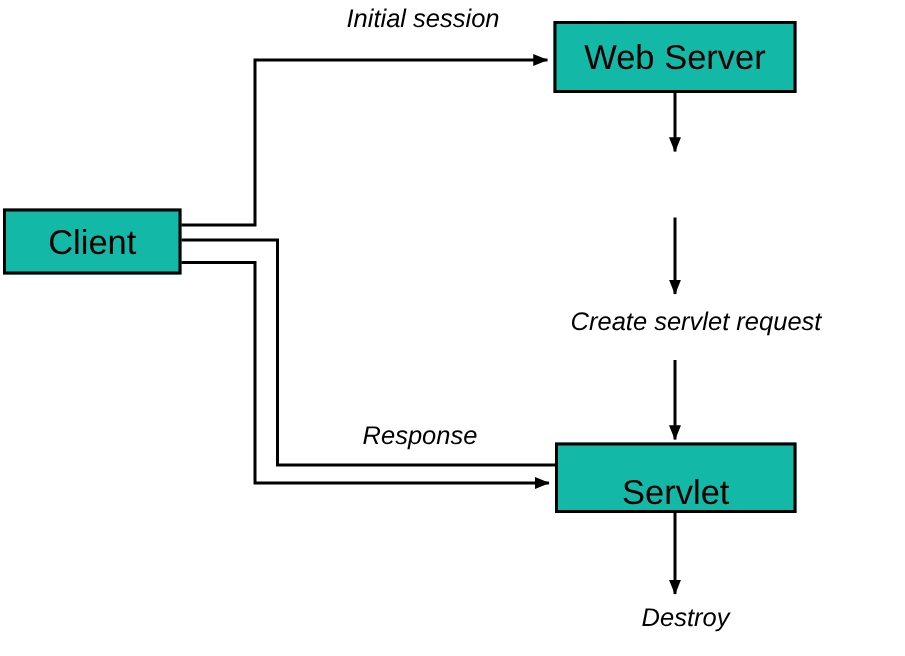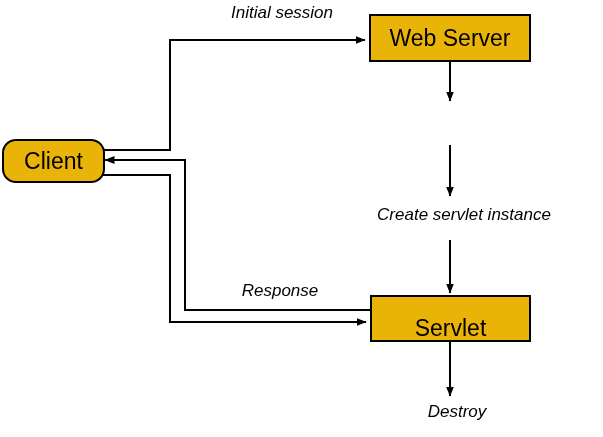--- a/index.html
+++ b/index.html
@@ -21,21 +21,21 @@
     position: absolute;
     left: 0;
     top: 0;
     width: 603px;
     height: 437px;
   }
   .node-box {
     position: absolute;
     box-sizing: border-box;
     border: 2px solid #000000;
-    background: #eab308;
+    background: #14b8a6;
     display: flex;
     align-items: center;
     justify-content: center;
     font-family: "Liberation Sans", sans-serif;
     font-size: 23px;
     color: #000000;
     line-height: 1;
     letter-spacing: 0px;
   }
   .edge-label {
@@ -69,35 +69,35 @@
 
     <path d="M450,240 L450,293" fill="none" stroke="#000000" stroke-width="2" marker-end="url(#arrow)"></path>
 
     <path d="M370,310 L185,310 L185,160 L105,160" fill="none" stroke="#000000" stroke-width="2" marker-end="url(#arrow)"></path>
 
     <path d="M99,175 L170,175 L170,322 L366,322" fill="none" stroke="#000000" stroke-width="2" marker-end="url(#arrow)"></path>
 
     <path d="M450,342 L450,396" fill="none" stroke="#000000" stroke-width="2" marker-end="url(#arrow)"></path>
   </svg>
 
-  <div class="node-box" style="left:2px; top:139px; width:103px; height:44px;border-radius:14px;">
+  <div class="node-box" style="left:2px; top:139px; width:119px; height:44px;">
     <span>Client</span>
   </div>
 
   <div class="node-box" style="left:369px; top:14px; width:162px; height:48px;">
     <span>Web Server</span>
   </div>
 
   <div class="node-box" style="left:370px; top:295px; width:161px; height:47px;align-items:flex-end;">
     <span>Servlet</span>
   </div>
 
   <div class="edge-label" style="left:202px; top:3px; width:160px;">Initial session</div>
 
 
-  <div class="edge-label" style="left:352px; top:205px; width:224px;">Create servlet instance</div>
+  <div class="edge-label" style="left:352px; top:205px; width:224px;">Create servlet request</div>
 
   <div class="edge-label" style="left:225px; top:281px; width:110px;">Response</div>
 
 
   <div class="edge-label" style="left:412px; top:402px; width:90px;">Destroy</div>
 
 </div>
 
 </body></html>

